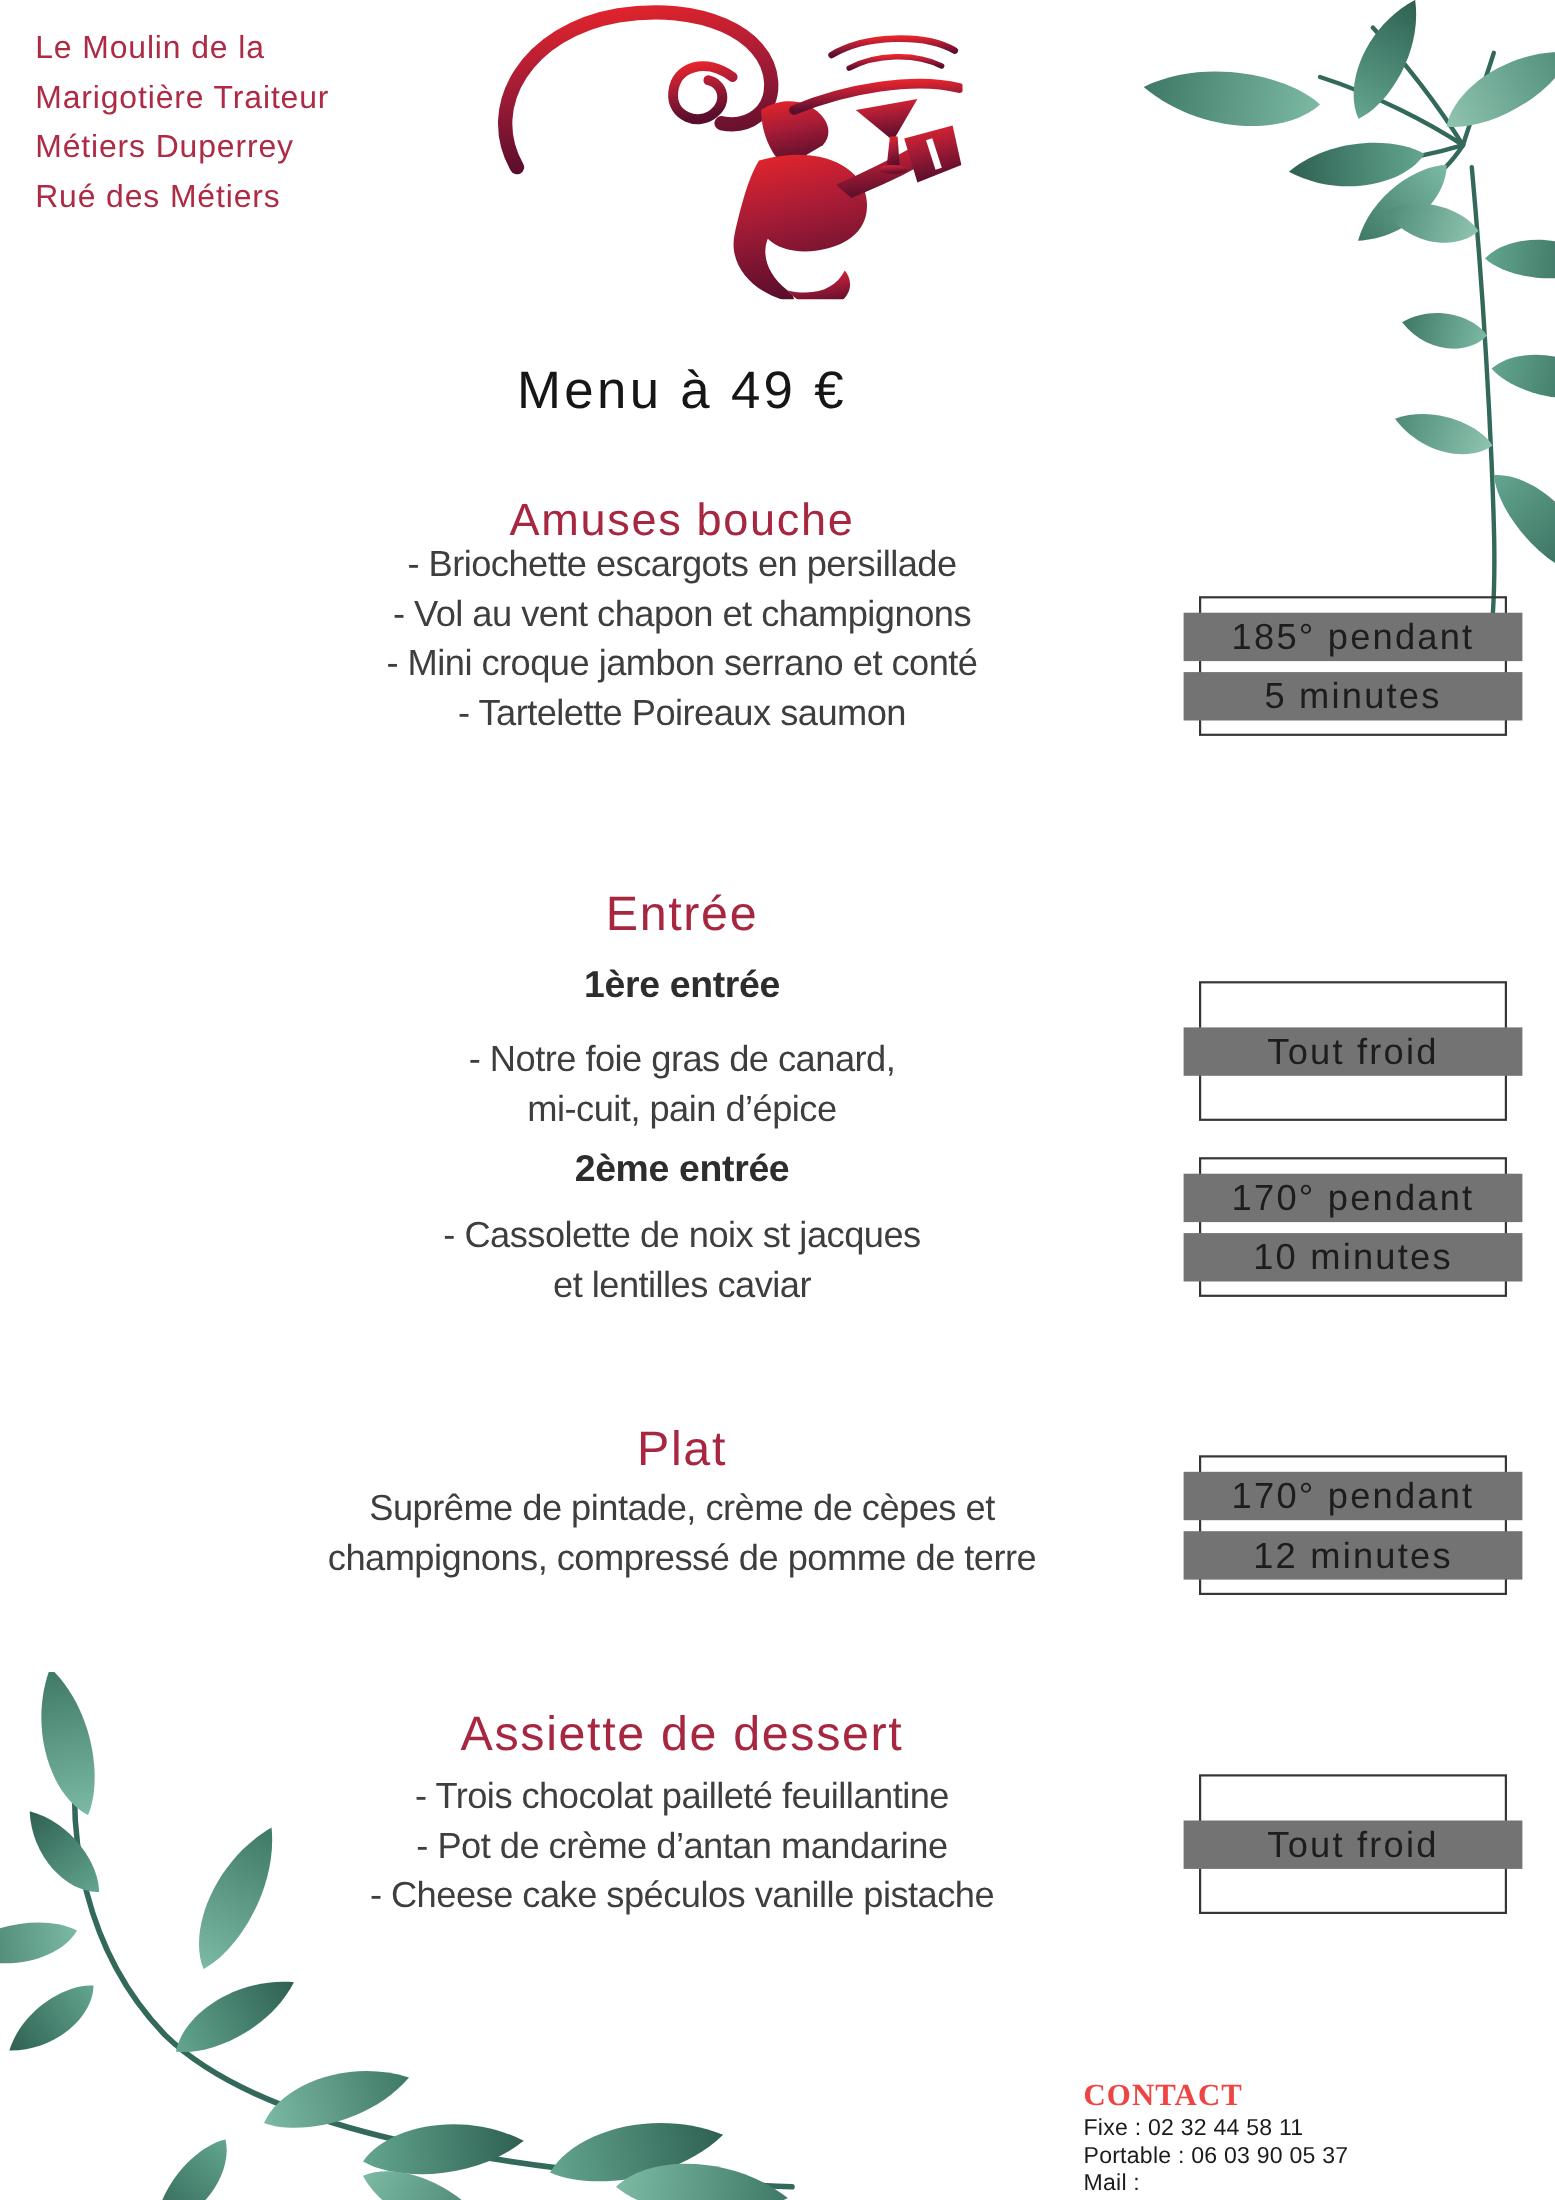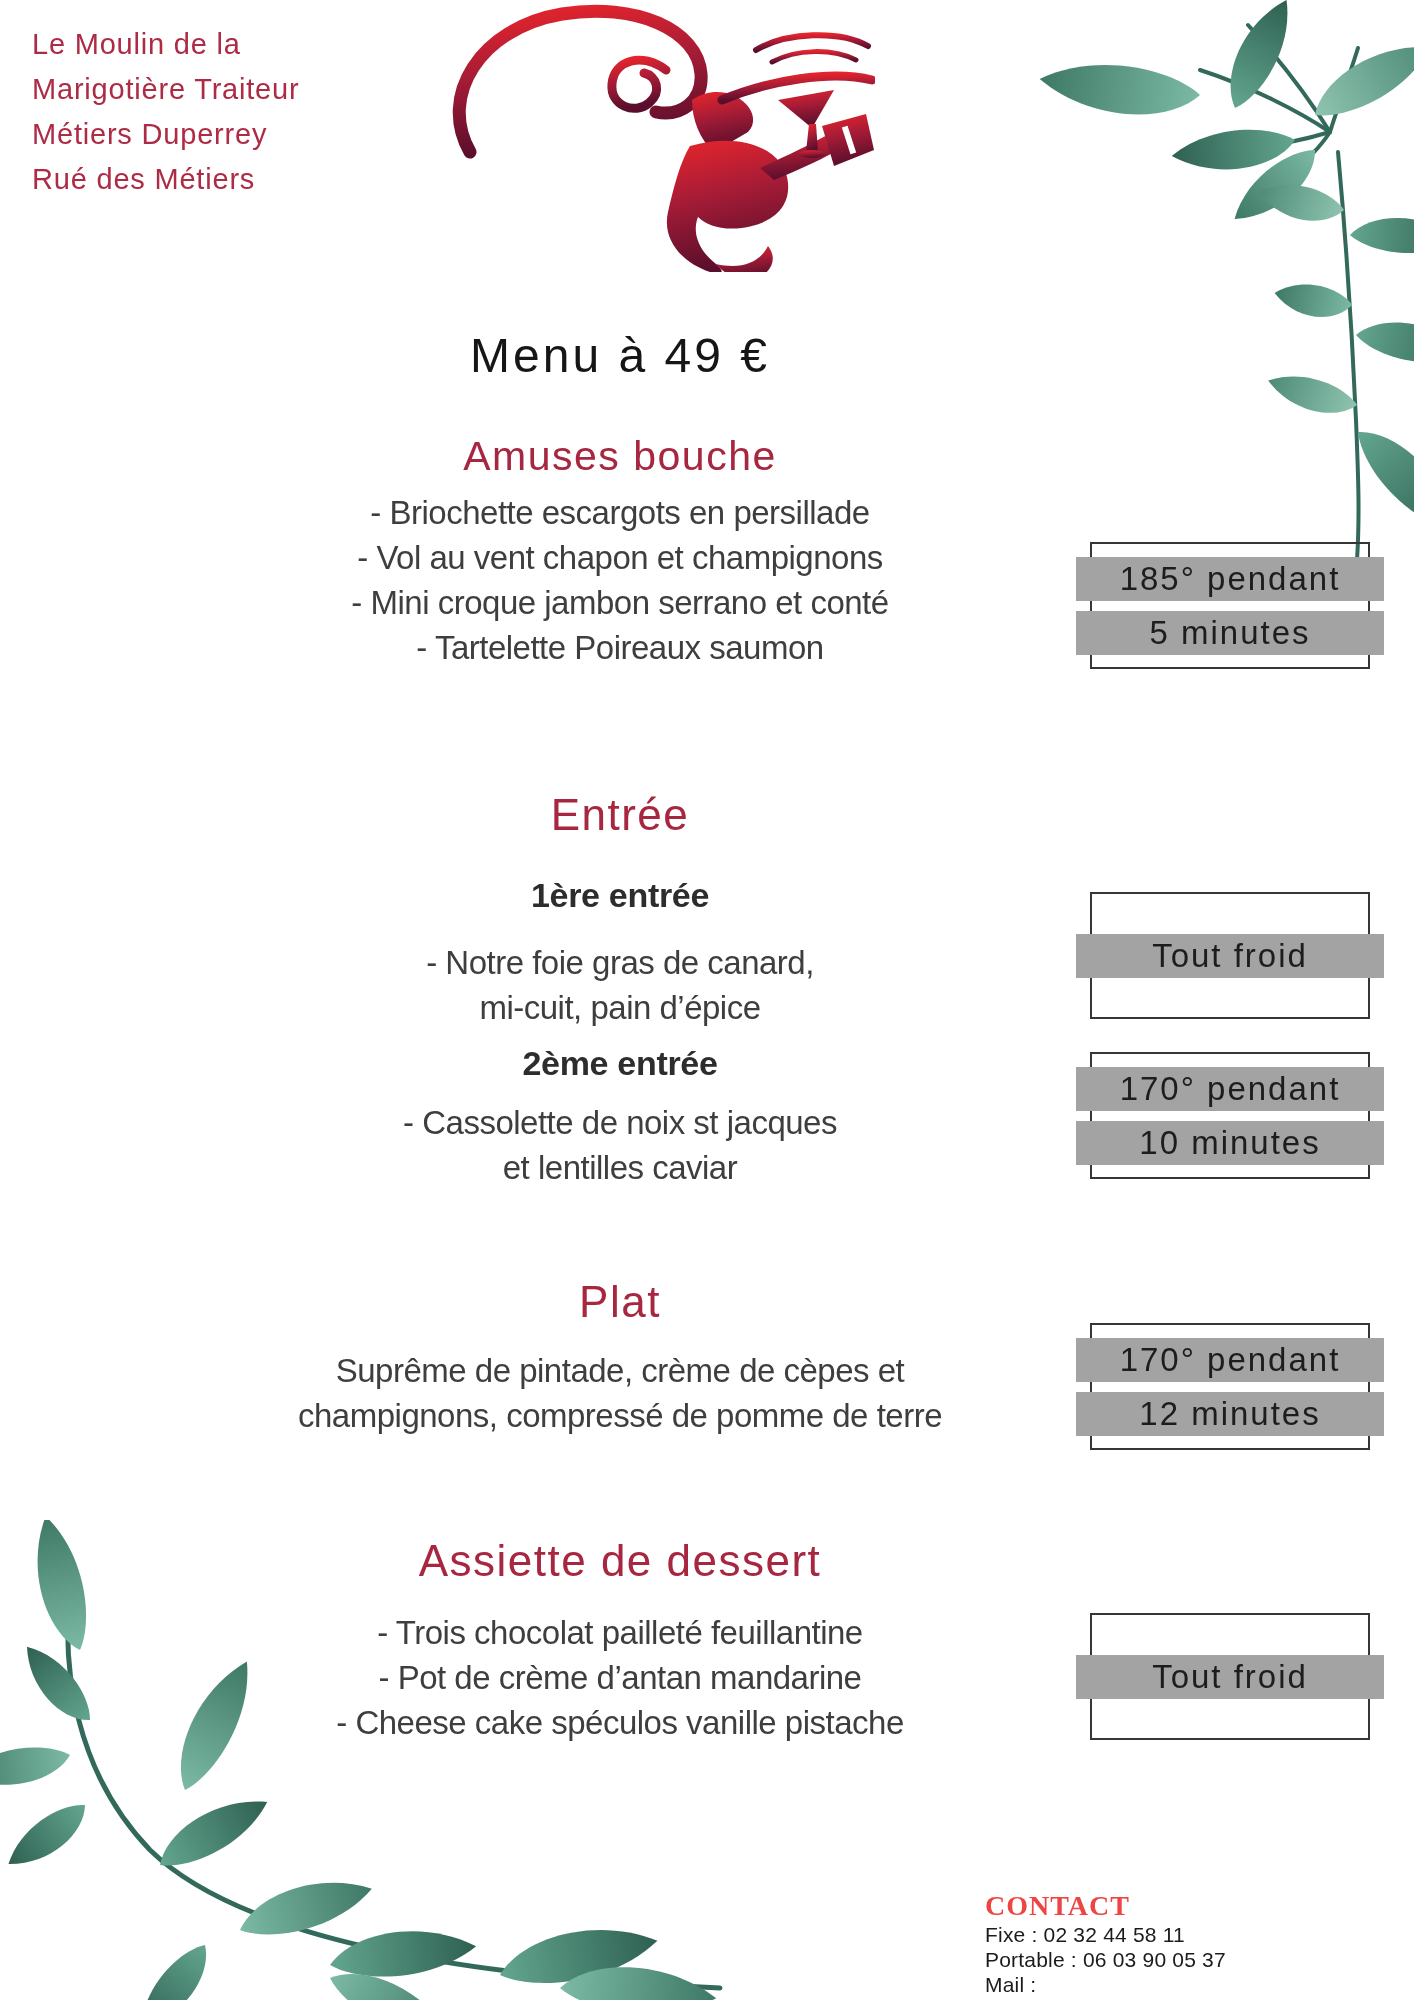--- a/index.html
+++ b/index.html
@@ -12,21 +12,21 @@
 
   
   .logo-svg   { position:absolute; left:430px; top:0;  width:445px; height:272px; }
   .leaves-tr  { position:absolute; left:1000px; top:0; width:414px; height:560px; }
   .leaves-bl  { position:absolute; left:0; top:1520px; width:760px; height:480px; }
 
   
   .title { position:absolute; left:180px; top:328px; width:880px; text-align:center;
            font-size:48px; color:#161616; letter-spacing:3px; }
   .sec-title { position:absolute; left:180px; width:880px; text-align:center;
-               color:#a72640; letter-spacing:1.5px; }
+               color:#a72640; letter-spacing:1.5px;margin-top:16px; }
   .t-amuses  { top:433px; font-size:41px; }
   .t-entree  { top:790px; font-size:44px; }
   .t-plat    { top:1277px; font-size:44px; }
   .t-dessert { top:1536px; font-size:44px; }
 
   .lines { position:absolute; left:180px; width:880px; text-align:center;
            color:#3e3e3e; font-size:33px; line-height:45px; letter-spacing:-0.5px; }
   .l-amuses  { top:490px; }
   .l-sub1    { top:940px; }
   .l-sub2    { top:1100px; }
@@ -37,21 +37,21 @@
                font-size:34px; font-weight:bold; color:#2d2d2d; letter-spacing:-0.3px; }
   .sl1 { top:876px; }
   .sl2 { top:1044px; }
 
   
   .ibox { position:absolute; left:1090px; width:280px; height:127px;
           border:2px solid #363636; display:flex; flex-direction:column;
           justify-content:center; align-items:stretch; }
   .ib1 { top:542px; } .ib2 { top:892px; } .ib3 { top:1052px; }
   .ib4 { top:1323px; } .ib5 { top:1613px; }
-  .bline { display:block; margin:0 -16px; background:#a3a3a3; text-align:center;
+  .bline { display:block; margin:0 -16px; background:#737373; text-align:center;
            white-space:nowrap; font-size:33px; line-height:44px; letter-spacing:2px;
            color:#1d1d1d; position:relative; z-index:1; }
   .bline + .bline { margin-top:10px; }
 
   
   .contact { position:absolute; left:985px; top:1890px; width:425px; color:#1b1b1b; }
   .contact-heading { font-family:"Liberation Serif", serif; font-weight:bold;
                      font-size:28px; letter-spacing:1px; color:#ef4444; }
   .contact-line { font-size:21px; line-height:25px; letter-spacing:0.2px; }
 </style>

